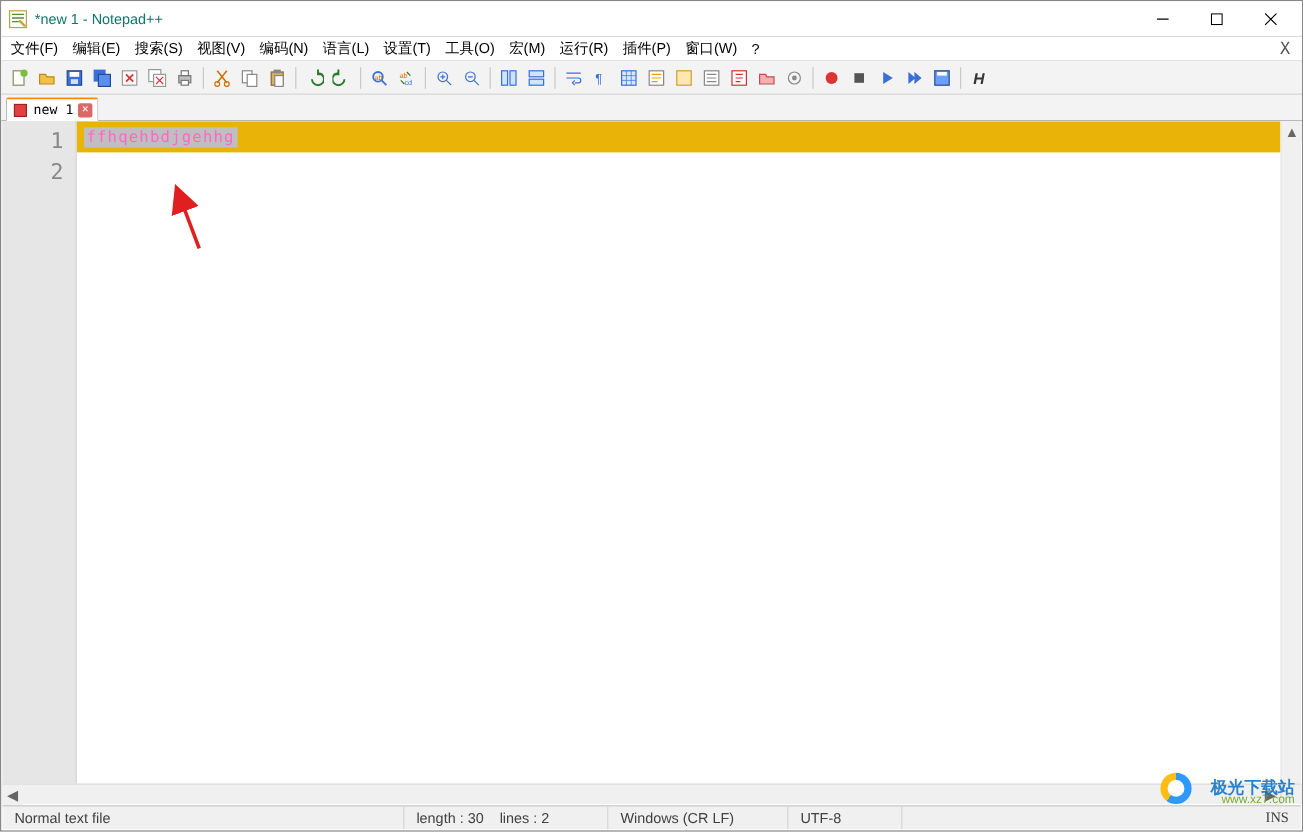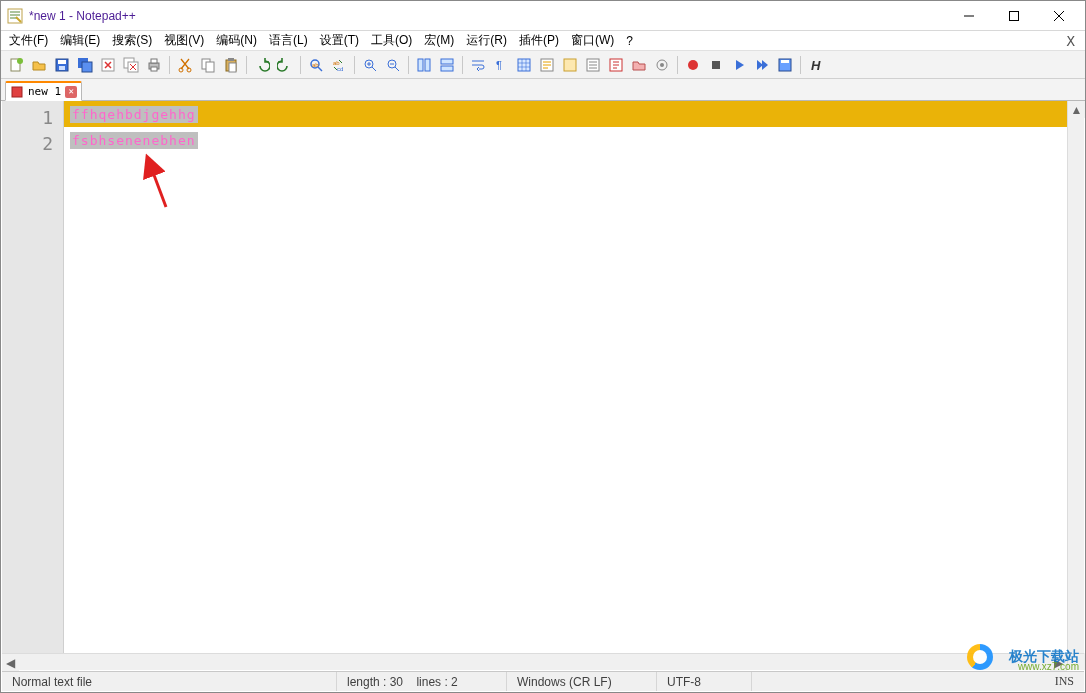--- a/index.html
+++ b/index.html
@@ -22,21 +22,21 @@
     border-bottom: 1px solid #d8d8d8;
     display: flex;
     align-items: center;
     padding: 0 4px 0 6px;
   }
   .titlebar .app-icon {
     width: 16px; height: 16px;
     margin-right: 6px;
     display:flex;align-items:center;justify-content:center;
   }
-  .titlebar .title { flex: 0 0 auto; color:#4c1d95; }
+  .titlebar .title { flex: 0 0 auto; color:#0f766e; }
   .titlebar .spacer { flex: 1; }
   .titlebar .winbtn {
     width: 45px; height: 29px;
     display: flex; align-items: center; justify-content: center;
     color: #222;
   }
 
   
   .menubar {
     height: 20px;
@@ -500,23 +500,20 @@
 </div>
 
 <div class="editor">
   <div class="gutter">
     <div>1</div>
     <div>2</div>
   </div>
   <div class="content">
     <div class="line current">
       <span class="sel">ffhqehbdjgehhg</span>
-    </div>
-    <div class="line">
-      <span class="sel">fsbhsenenebhen</span>
     </div>
 
     <svg class="arrow-annot" style="left:15px;top:-62px" width="50" height="70">
       <defs>
           <marker id="ah1" markerWidth="8" markerHeight="8" refX="6" refY="4" orient="auto">
             <path d="M0 0l8 4-8 4z" fill="#e02020"></path>
           </marker>
         </defs>
       <path d="M40 60 L12 10" stroke="#e02020" stroke-width="3" marker-end="url(#ah1)"></path>
     </svg>

